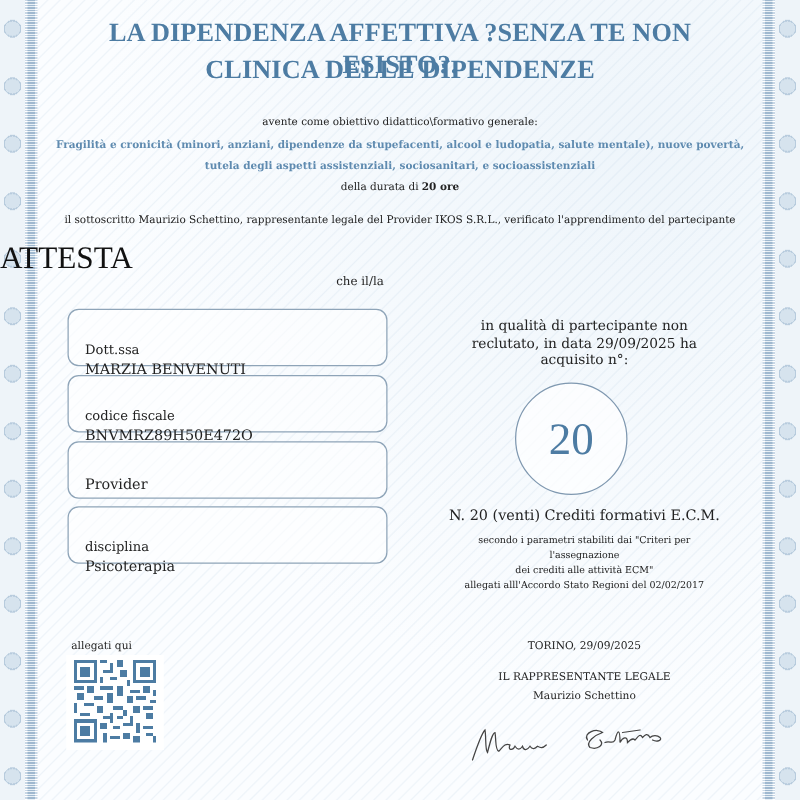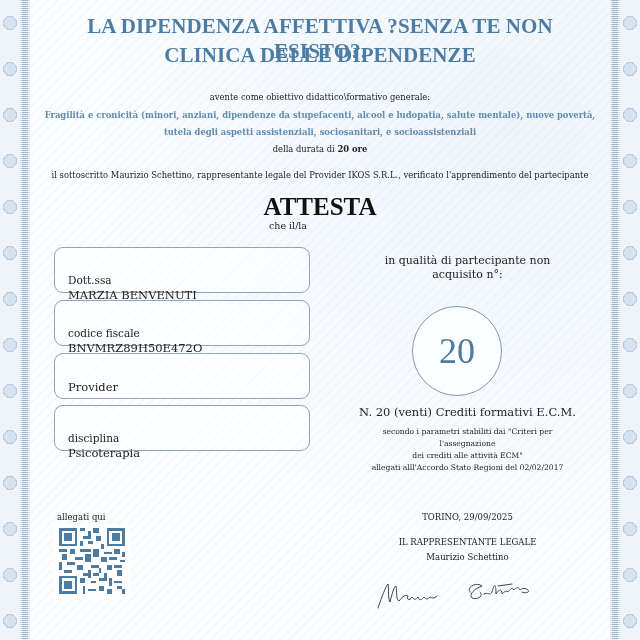--- a/index.html
+++ b/index.html
@@ -45,22 +45,22 @@
 
     .center-line {
       position: absolute; left: 40px; width: 560px; text-align: center;
       font-size: 8.4px; color: #222; white-space: nowrap;
     }
     .objective {
       color: #5f8bb0; font-weight: bold; font-size: 8.4px;
     }
 
     .attesta {
-      position: absolute; left: 0; width: 640px; top: 193px; text-align: center;
-      font-family: "Liberation Serif", serif; font-weight: bold; font-size: 25px; color: #111;
+      position: absolute; left: 0; width: 640px; top: 193px; 
+      font-family: "Liberation Serif", serif; font-weight: normal; font-size: 25px; color: #111;
     }
     .che {
       position: absolute; left: 0; width: 576px; top: 220px; text-align: center;
       font-size: 9.5px; color: #222;
     }
 
     .field {
       position: absolute; left: 54px; width: 256px; height: 46px;
       border: 1px solid #8ea4b8; border-radius: 9px;
       background: rgba(255,255,255,0.55);
@@ -136,20 +136,21 @@
   <div class="field" style="top:353px;">
     <div class="val">Provider</div>
   </div>
   <div class="field" style="top:405px;">
     <div class="lbl">disciplina</div>
     <div class="val">Psicoterapia</div>
   </div>
 
   <div class="right-col acq">
     <span>in qualità di partecipante non</span>
+    <span>reclutato, in data 29/09/2025 ha</span>
     <span>acquisito n°:</span>
   </div>
 
   <div class="circle">20</div>
 
   <div class="right-col crediti">N. 20 (venti) Crediti formativi E.C.M.</div>
   <div class="right-col criteria">
     <span>secondo i parametri stabiliti dai "Criteri per</span>
     <span>l'assegnazione</span>
     <span>dei crediti alle attività  ECM"</span>

